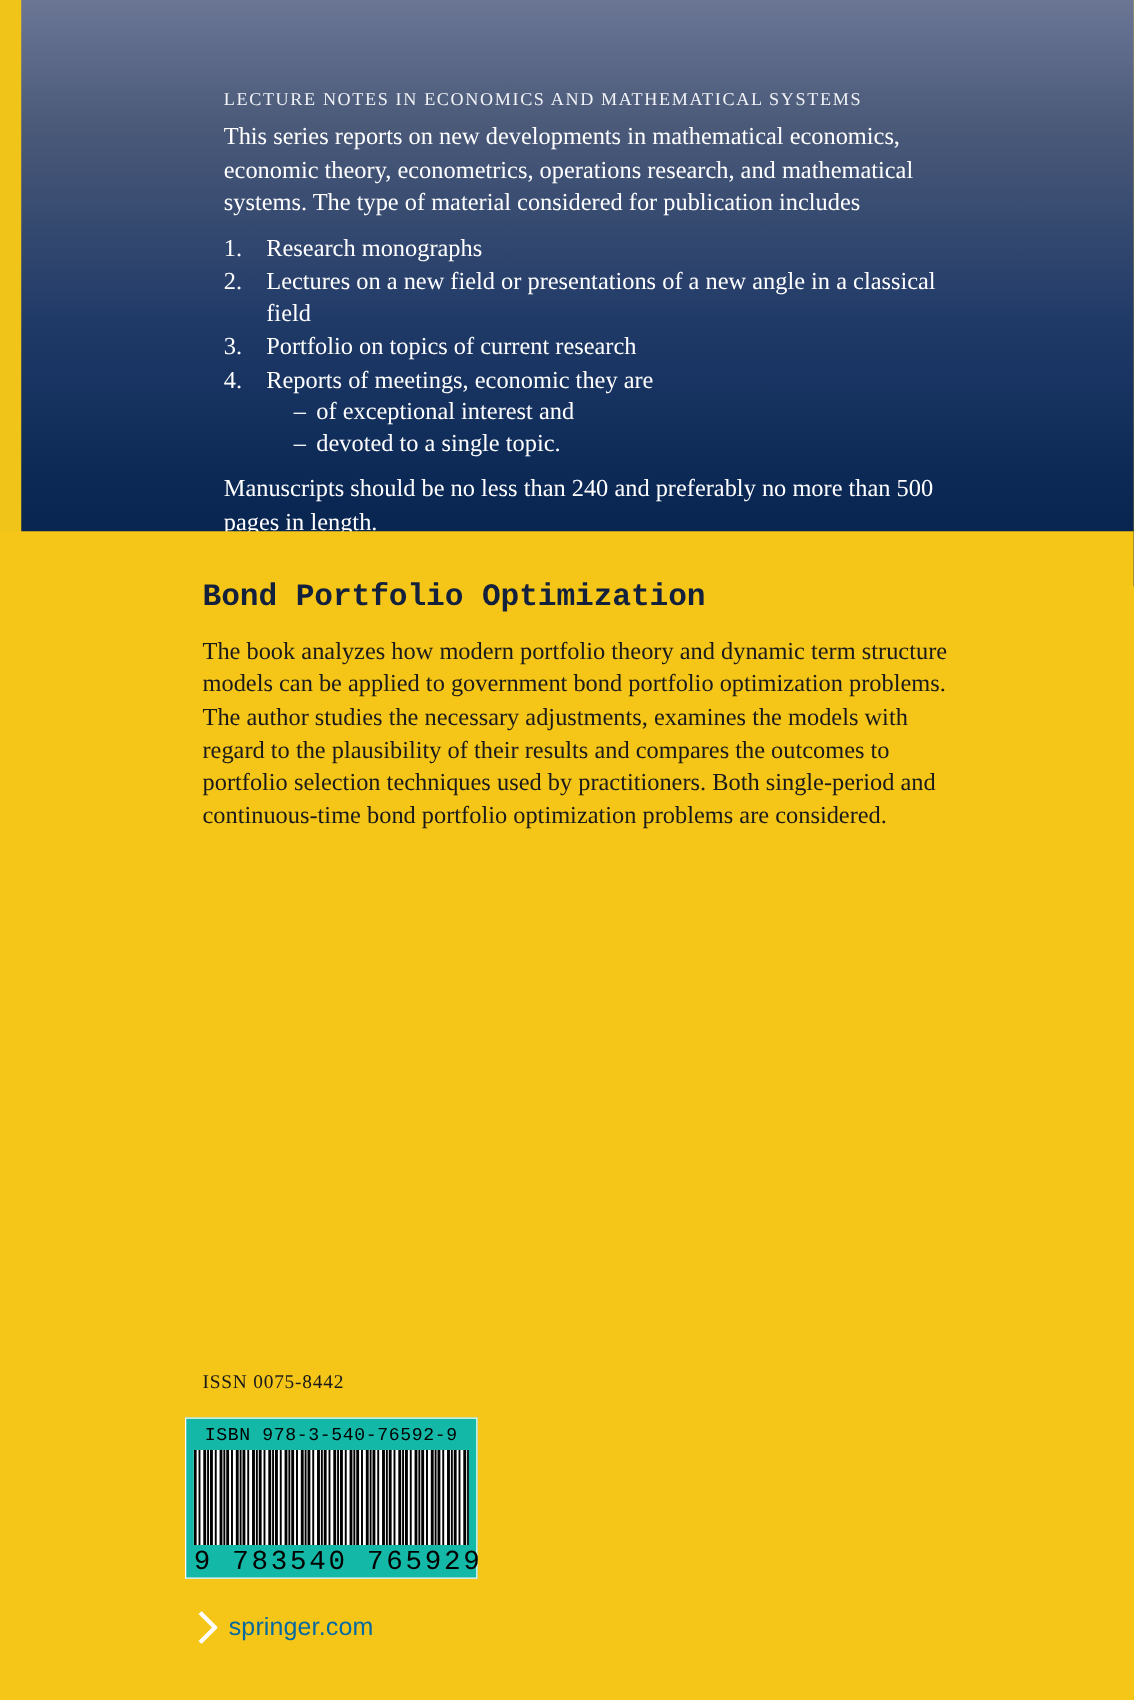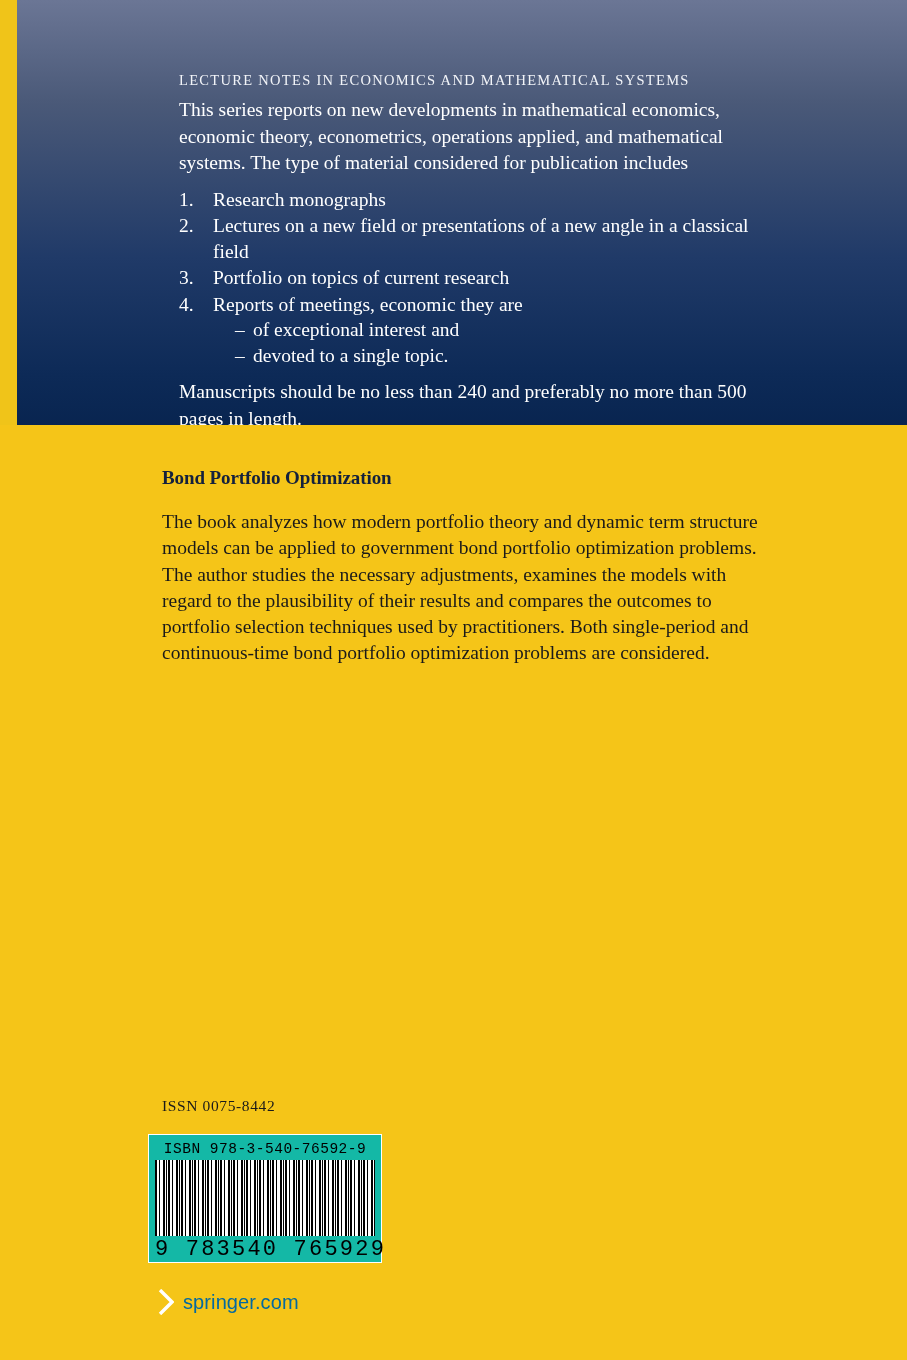--- a/index.html
+++ b/index.html
@@ -109,23 +109,23 @@
     width: 600px;
     color: #1b1b1b;
   }
   .author {
     font-size: 19px;
     line-height: 24px;
     color: #23282e;
     margin-bottom: 12px;
   }
   .book-title {
-    font-family: Liberation Serif, serif;
+    font-family: Liberation Mono, monospace;
     font-weight: bold;
-    font-size: 19px;
+    font-size: 25px;
     line-height: 30px;
     color: #14213d;
     margin-bottom: 16px;
     letter-spacing: -0.1px;
   }
   .blurb {
     font-size: 19.5px;
     line-height: 26.3px;
     color: #1a1a1a;
   }
@@ -203,21 +203,21 @@
   }
 </style>
 </head>
 <body>
 
 <div class="page">
 
   <div class="series-panel">
     <div class="series-inner">
       <div class="series-head">Lecture Notes in Economics and Mathematical Systems</div>
-      <div class="series-intro">This series reports on new developments in mathematical economics, economic theory, econometrics, operations applied, and mathematical systems. The type of material considered for publication includes</div>
+      <div class="series-intro">This series reports on new developments in mathematical economics, economic theory, econometrics, operations research, and mathematical systems. The type of material considered for publication includes</div>
 
       <ol class="series-list">
         <li>
           <span class="num">1.</span>
           <span>Research monographs</span>
         </li>
         <li>
           <span class="num">2.</span>
           <span>Lectures on a new field or presentations of a new angle in a classical field</span>
         </li>

